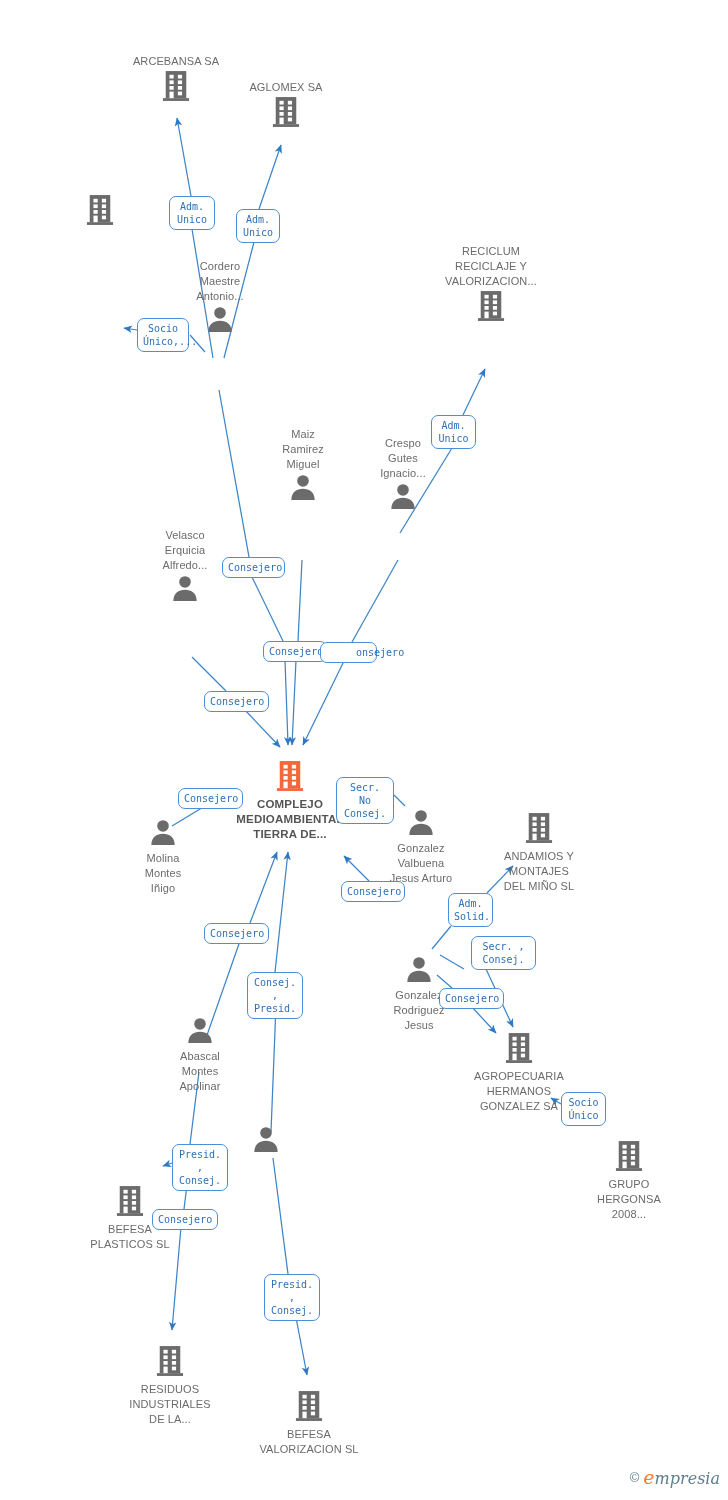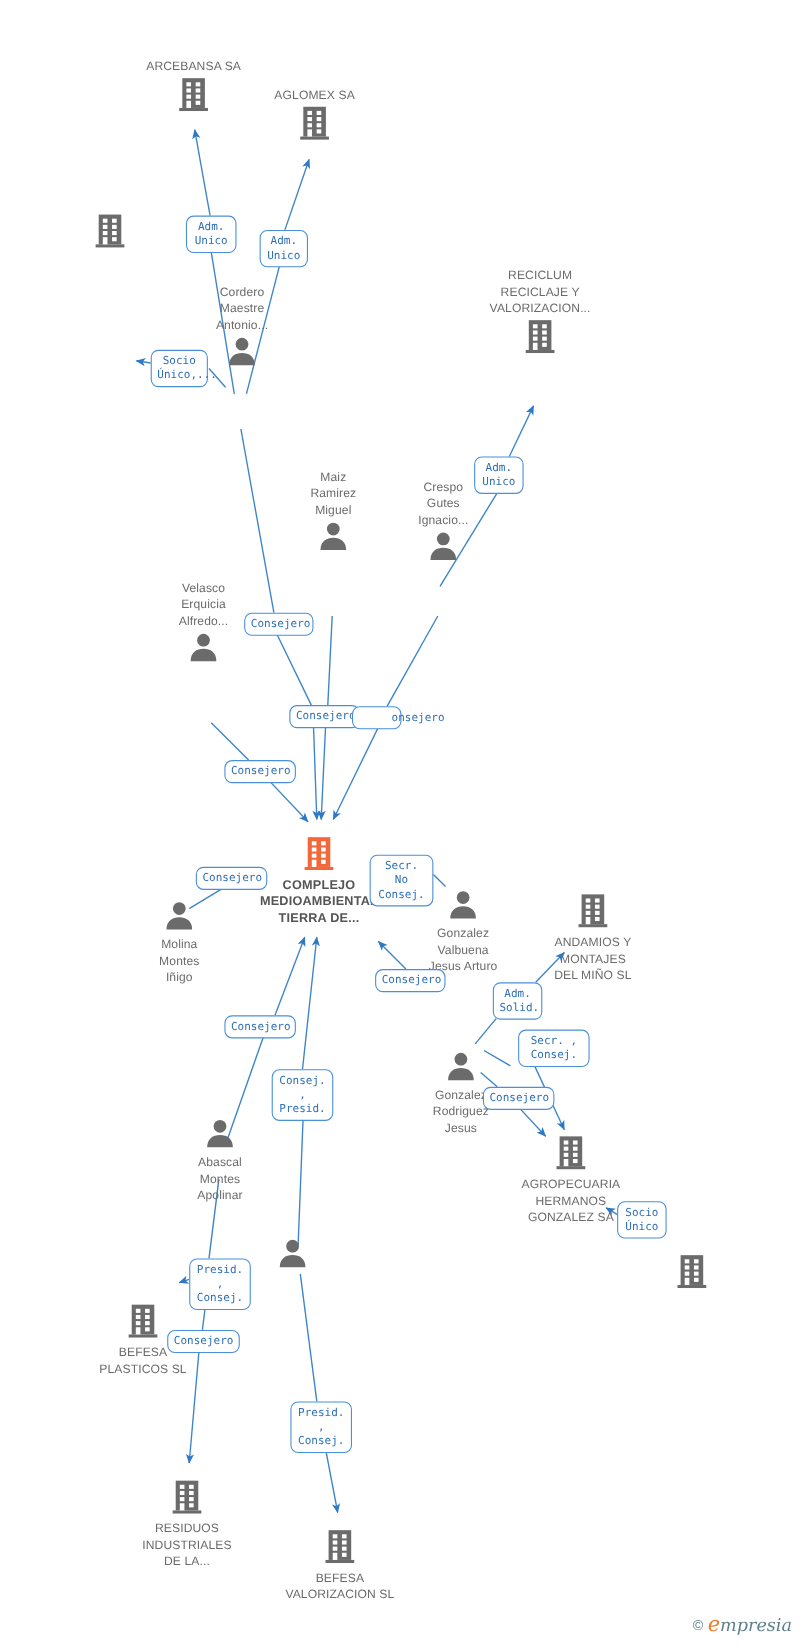--- a/index.html
+++ b/index.html
@@ -329,20 +329,23 @@
               <rect x="8" y="5" width="4.5" height="4"></rect>
               <rect x="17" y="5" width="4.5" height="4"></rect>
               <rect x="8" y="11" width="4.5" height="4"></rect>
               <rect x="17" y="11" width="4.5" height="4"></rect>
               <rect x="8" y="17" width="4.5" height="4"></rect>
               <rect x="17" y="17" width="4.5" height="4"></rect>
               <rect x="8" y="23" width="4.5" height="7"></rect>
               <rect x="17" y="23" width="4.5" height="4"></rect>
             </g>
           </svg></span>
+        <span class="cap">GRUPO
+HERGONSA
+2008...</span>
       </div>
       <div class="node person below" style="left: 200px; top: 1016px;">
         <span class="glyph"><svg width="28" height="28" viewBox="0 0 30 30" xmlns="http://www.w3.org/2000/svg">
             <circle cx="15" cy="8.5" r="6.2" fill="#6b6b6b"></circle>
             <path d="M2.5,29 C2.5,20.6 8,17 15,17 C22,17 27.5,20.6 27.5,29 Z" fill="#6b6b6b"></path>
           </svg></span>
         <span class="cap">Abascal
 Montes
 Apolinar</span>
       </div>
@@ -412,21 +415,21 @@
       <div class="rel" style="left: 169px; top: 196px; width: 46px; min-height: 33px;">Adm.
 Unico</div>
       <div class="rel" style="left: 236px; top: 209px; width: 44px; min-height: 33px;">Adm.
 Unico</div>
       <div class="rel" style="left: 137px; top: 318px; width: 52px; min-height: 33px;">Socio
 Único,...</div>
       <div class="rel" style="left: 431px; top: 415px; width: 45px; min-height: 33px;">Adm.
 Unico</div>
       <div class="rel" style="left: 222px; top: 557px; width: 63px; min-height: 18px;">Consejero</div>
       <div class="rel" style="left: 263px; top: 641px; width: 64px; min-height: 19px;">Consejero</div>
-      <div class="rel" style="left: 320px; top: 642px; width: 45px; min-height: 19px; padding-left: 35px;">onsejero</div>
+      <div class="rel" style="left: 320px; top: 642px; width: 57px; min-height: 19px; padding-left: 35px;">onsejero</div>
       <div class="rel" style="left: 204px; top: 691px; width: 65px; min-height: 18px;">Consejero</div>
       <div class="rel" style="left: 178px; top: 788px; width: 65px; min-height: 18px;">Consejero</div>
       <div class="rel" style="left: 336px; top: 777px; width: 58px; min-height: 33px;">Secr. No
 Consej.</div>
       <div class="rel" style="left: 341px; top: 881px; width: 64px; min-height: 19px;">Consejero</div>
       <div class="rel" style="left: 448px; top: 893px; width: 45px; min-height: 33px;">Adm.
 Solid.</div>
       <div class="rel" style="left: 204px; top: 923px; width: 65px; min-height: 18px;">Consejero</div>
       <div class="rel" style="left: 471px; top: 936px; width: 65px; min-height: 33px;">Secr. ,
 Consej.</div>

